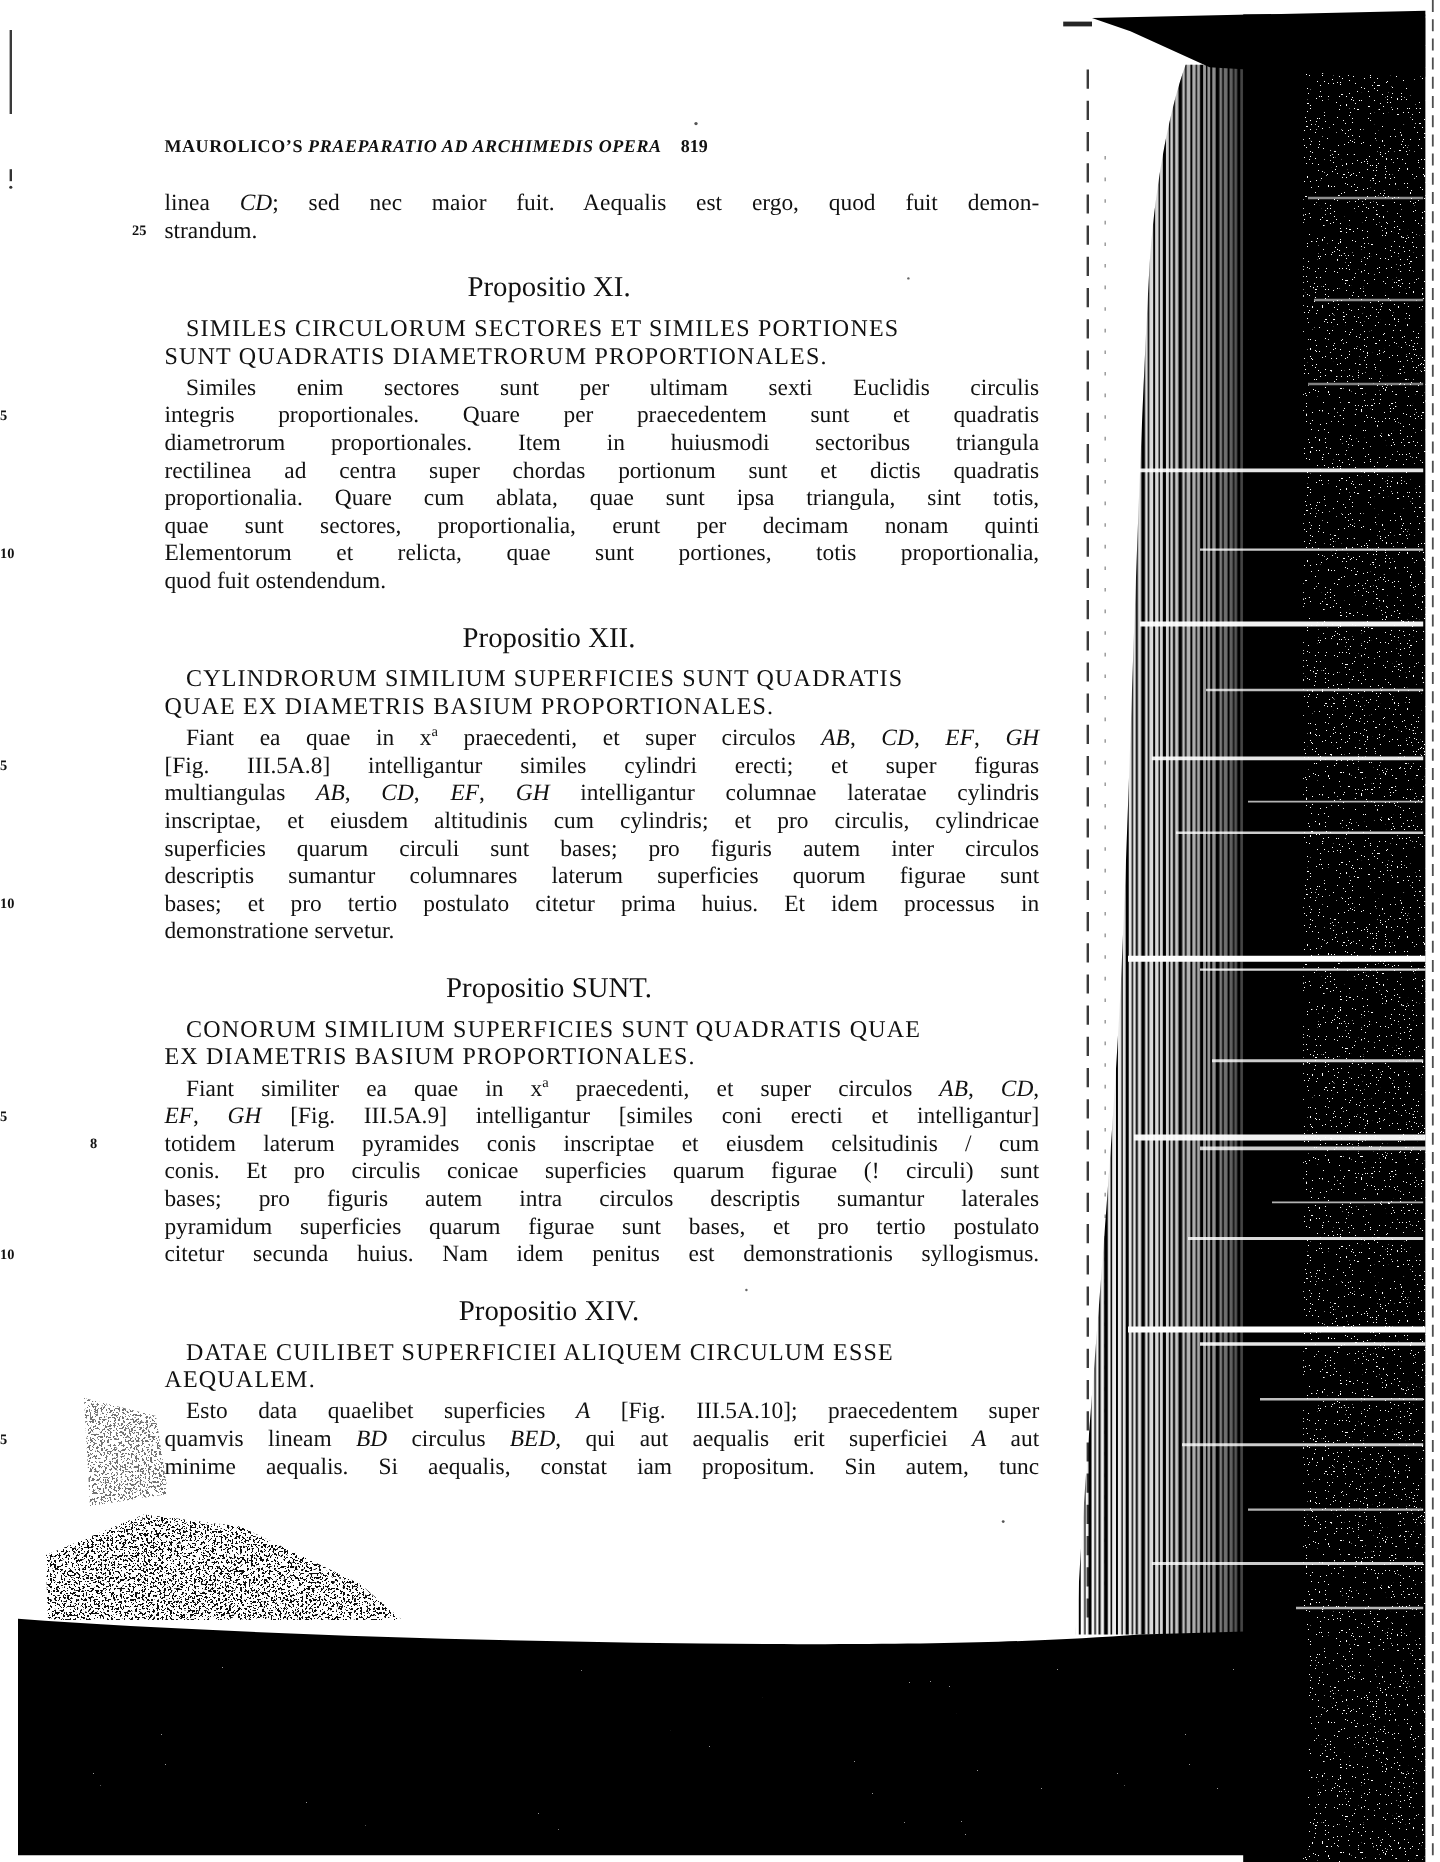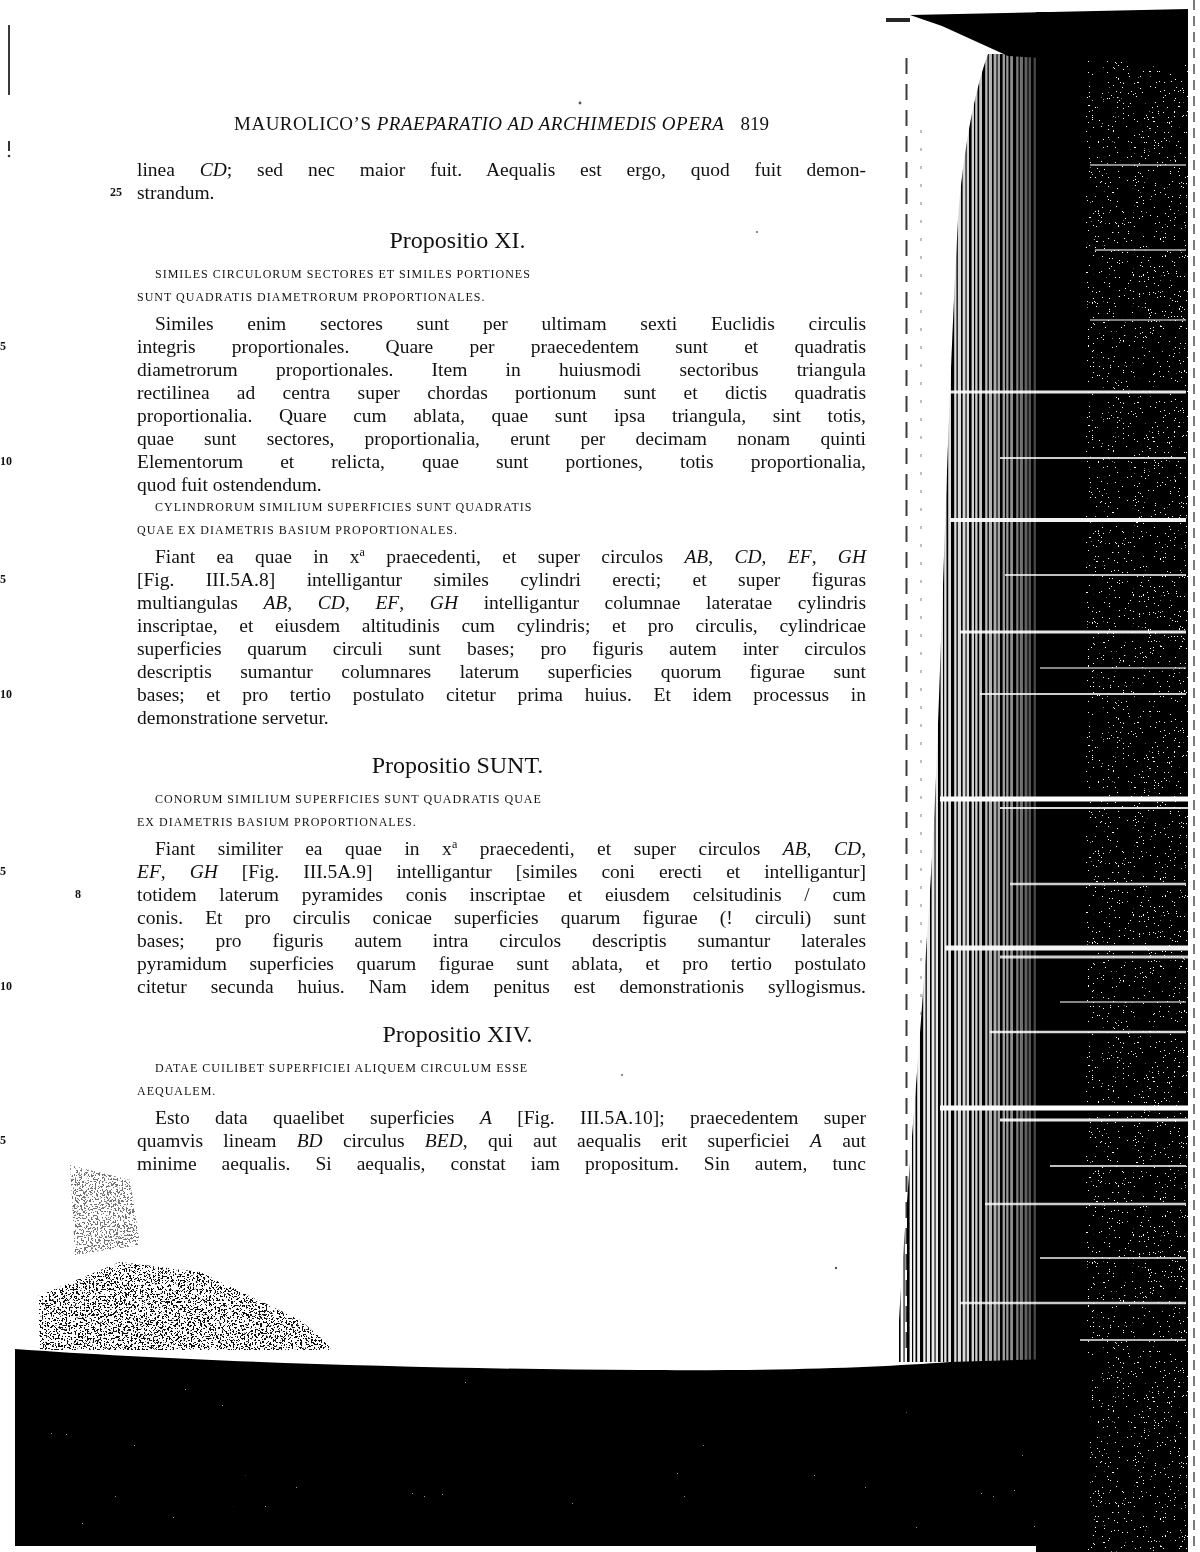--- a/index.html
+++ b/index.html
@@ -4,35 +4,35 @@
 <style>
   html,body{margin:0;padding:0;background:#e8e8e8;}
   .page{
     position:relative;width:1200px;height:1552px;background:#ffffff;
     font-family:"Liberation Serif","DejaVu Serif",serif;color:#111;
     overflow:hidden;
   }
   .artifacts{position:absolute;left:0;top:0;width:1200px;height:1552px;pointer-events:none;}
   .content{position:absolute;left:0;top:112px;width:900px;z-index:2;}
   .header-row{
-    margin-left:137px;width:729px;text-align:center;
-    font-size:19px;line-height:23px;letter-spacing:.5px;white-space:nowrap;
+    margin-left:137px;width:729px;text-align:left;
+    font-size:15px;line-height:23px;letter-spacing:.5px;white-space:nowrap;font-weight:bold;
   }
   .header-row .pgnum{margin-left:16px;letter-spacing:0;}
   .it{font-style:italic;}
   sup{font-size:.62em;vertical-align:super;line-height:0;}
   .block{margin:0;}
   .block.first-para{margin-top:23px;}
   .line{
     position:relative;margin-left:137px;width:729px;
     font-size:19.5px;line-height:23px;white-space:normal;
   }
   .line.justify{text-align:justify;text-align-last:justify;}
   .line.indent{text-indent:18px;}
-  .caps .line{font-size:12px;letter-spacing:1px;line-height:23px;}
+  .caps .line{font-size:20px;letter-spacing:1px;line-height:23px;}
   .caps{margin-bottom:3px;}
   .prop-heading{
     margin:25px 0 11px 137px;width:729px;box-sizing:border-box;
     text-align:center;padding-right:88px;font-size:24px;line-height:23px;
   }
   .mnum{
     position:absolute;left:-137px;top:0;width:122px;text-align:right;
     font-size:12px;font-weight:bold;line-height:23px;letter-spacing:0;
     text-indent:0;
   }
@@ -162,20 +162,21 @@
       <div class="block para">
         <div class="line justify indent"><span>Similes enim sectores sunt per ultimam sexti Euclidis circulis</span></div>
         <div class="line justify"><span class="mnum">5</span><span>integris proportionales. Quare per praecedentem sunt et quadratis</span></div>
         <div class="line justify"><span>diametrorum proportionales. Item in huiusmodi sectoribus triangula</span></div>
         <div class="line justify"><span>rectilinea ad centra super chordas portionum sunt et dictis quadratis</span></div>
         <div class="line justify"><span>proportionalia. Quare cum ablata, quae sunt ipsa triangula, sint totis,</span></div>
         <div class="line justify"><span>quae sunt sectores, proportionalia, erunt per decimam nonam quinti</span></div>
         <div class="line justify"><span class="mnum">10</span><span>Elementorum et relicta, quae sunt portiones, totis proportionalia,</span></div>
         <div class="line"><span>quod fuit ostendendum.</span></div>
       </div>
+      <div class="prop-heading">Propositio XII.</div>
       <div class="block caps">
         <div class="line indent"><span>CYLINDRORUM SIMILIUM SUPERFICIES SUNT QUADRATIS</span></div>
         <div class="line"><span>QUAE EX DIAMETRIS BASIUM PROPORTIONALES.</span></div>
       </div>
       <div class="block para">
         <div class="line justify indent"><span>Fiant ea quae in x</span><sup>a</sup><span> praecedenti, et super circulos </span><span class="it">AB</span><span>, </span><span class="it">CD</span><span>, </span><span class="it">EF</span><span>, </span><span class="it">GH</span></div>
         <div class="line justify"><span class="mnum">5</span><span>[Fig. III.5A.8] intelligantur similes cylindri erecti; et super figuras</span></div>
         <div class="line justify"><span>multiangulas </span><span class="it">AB</span><span>, </span><span class="it">CD</span><span>, </span><span class="it">EF</span><span>, </span><span class="it">GH</span><span> intelligantur columnae lateratae cylindris</span></div>
         <div class="line justify"><span>inscriptae, et eiusdem altitudinis cum cylindris; et pro circulis, cylindricae</span></div>
         <div class="line justify"><span>superficies quarum circuli sunt bases; pro figuris autem inter circulos</span></div>
@@ -187,21 +188,21 @@
       <div class="block caps">
         <div class="line indent"><span>CONORUM SIMILIUM SUPERFICIES SUNT QUADRATIS QUAE</span></div>
         <div class="line"><span>EX DIAMETRIS BASIUM PROPORTIONALES.</span></div>
       </div>
       <div class="block para">
         <div class="line justify indent"><span>Fiant similiter ea quae in x</span><sup>a</sup><span> praecedenti, et super circulos </span><span class="it">AB</span><span>, </span><span class="it">CD</span><span>,</span></div>
         <div class="line justify"><span class="mnum">5</span><span class="it">EF</span><span>, </span><span class="it">GH</span><span> [Fig. III.5A.9] intelligantur [similes coni erecti et intelligantur]</span></div>
         <div class="line justify"><span class="mnum mleft">8</span><span>totidem laterum pyramides conis inscriptae et eiusdem celsitudinis / cum</span></div>
         <div class="line justify"><span>conis. Et pro circulis conicae superficies quarum figurae (! circuli) sunt</span></div>
         <div class="line justify"><span>bases; pro figuris autem intra circulos descriptis sumantur laterales</span></div>
-        <div class="line justify"><span>pyramidum superficies quarum figurae sunt ablata, et pro tertio postulato</span></div>
+        <div class="line justify"><span>pyramidum superficies quarum figurae sunt bases, et pro tertio postulato</span></div>
         <div class="line justify"><span class="mnum">10</span><span>citetur secunda huius. Nam idem penitus est demonstrationis syllogismus.</span></div>
       </div>
       <div class="prop-heading">Propositio XIV.</div>
       <div class="block caps">
         <div class="line indent"><span>DATAE CUILIBET SUPERFICIEI ALIQUEM CIRCULUM ESSE</span></div>
         <div class="line"><span>AEQUALEM.</span></div>
       </div>
       <div class="block para">
         <div class="line justify indent"><span>Esto data quaelibet superficies </span><span class="it">A</span><span> [Fig. III.5A.10]; praecedentem super</span></div>
         <div class="line justify"><span class="mnum">5</span><span>quamvis lineam </span><span class="it">BD</span><span> circulus </span><span class="it">BED</span><span>, qui aut aequalis erit superficiei </span><span class="it">A</span><span> aut</span></div>

